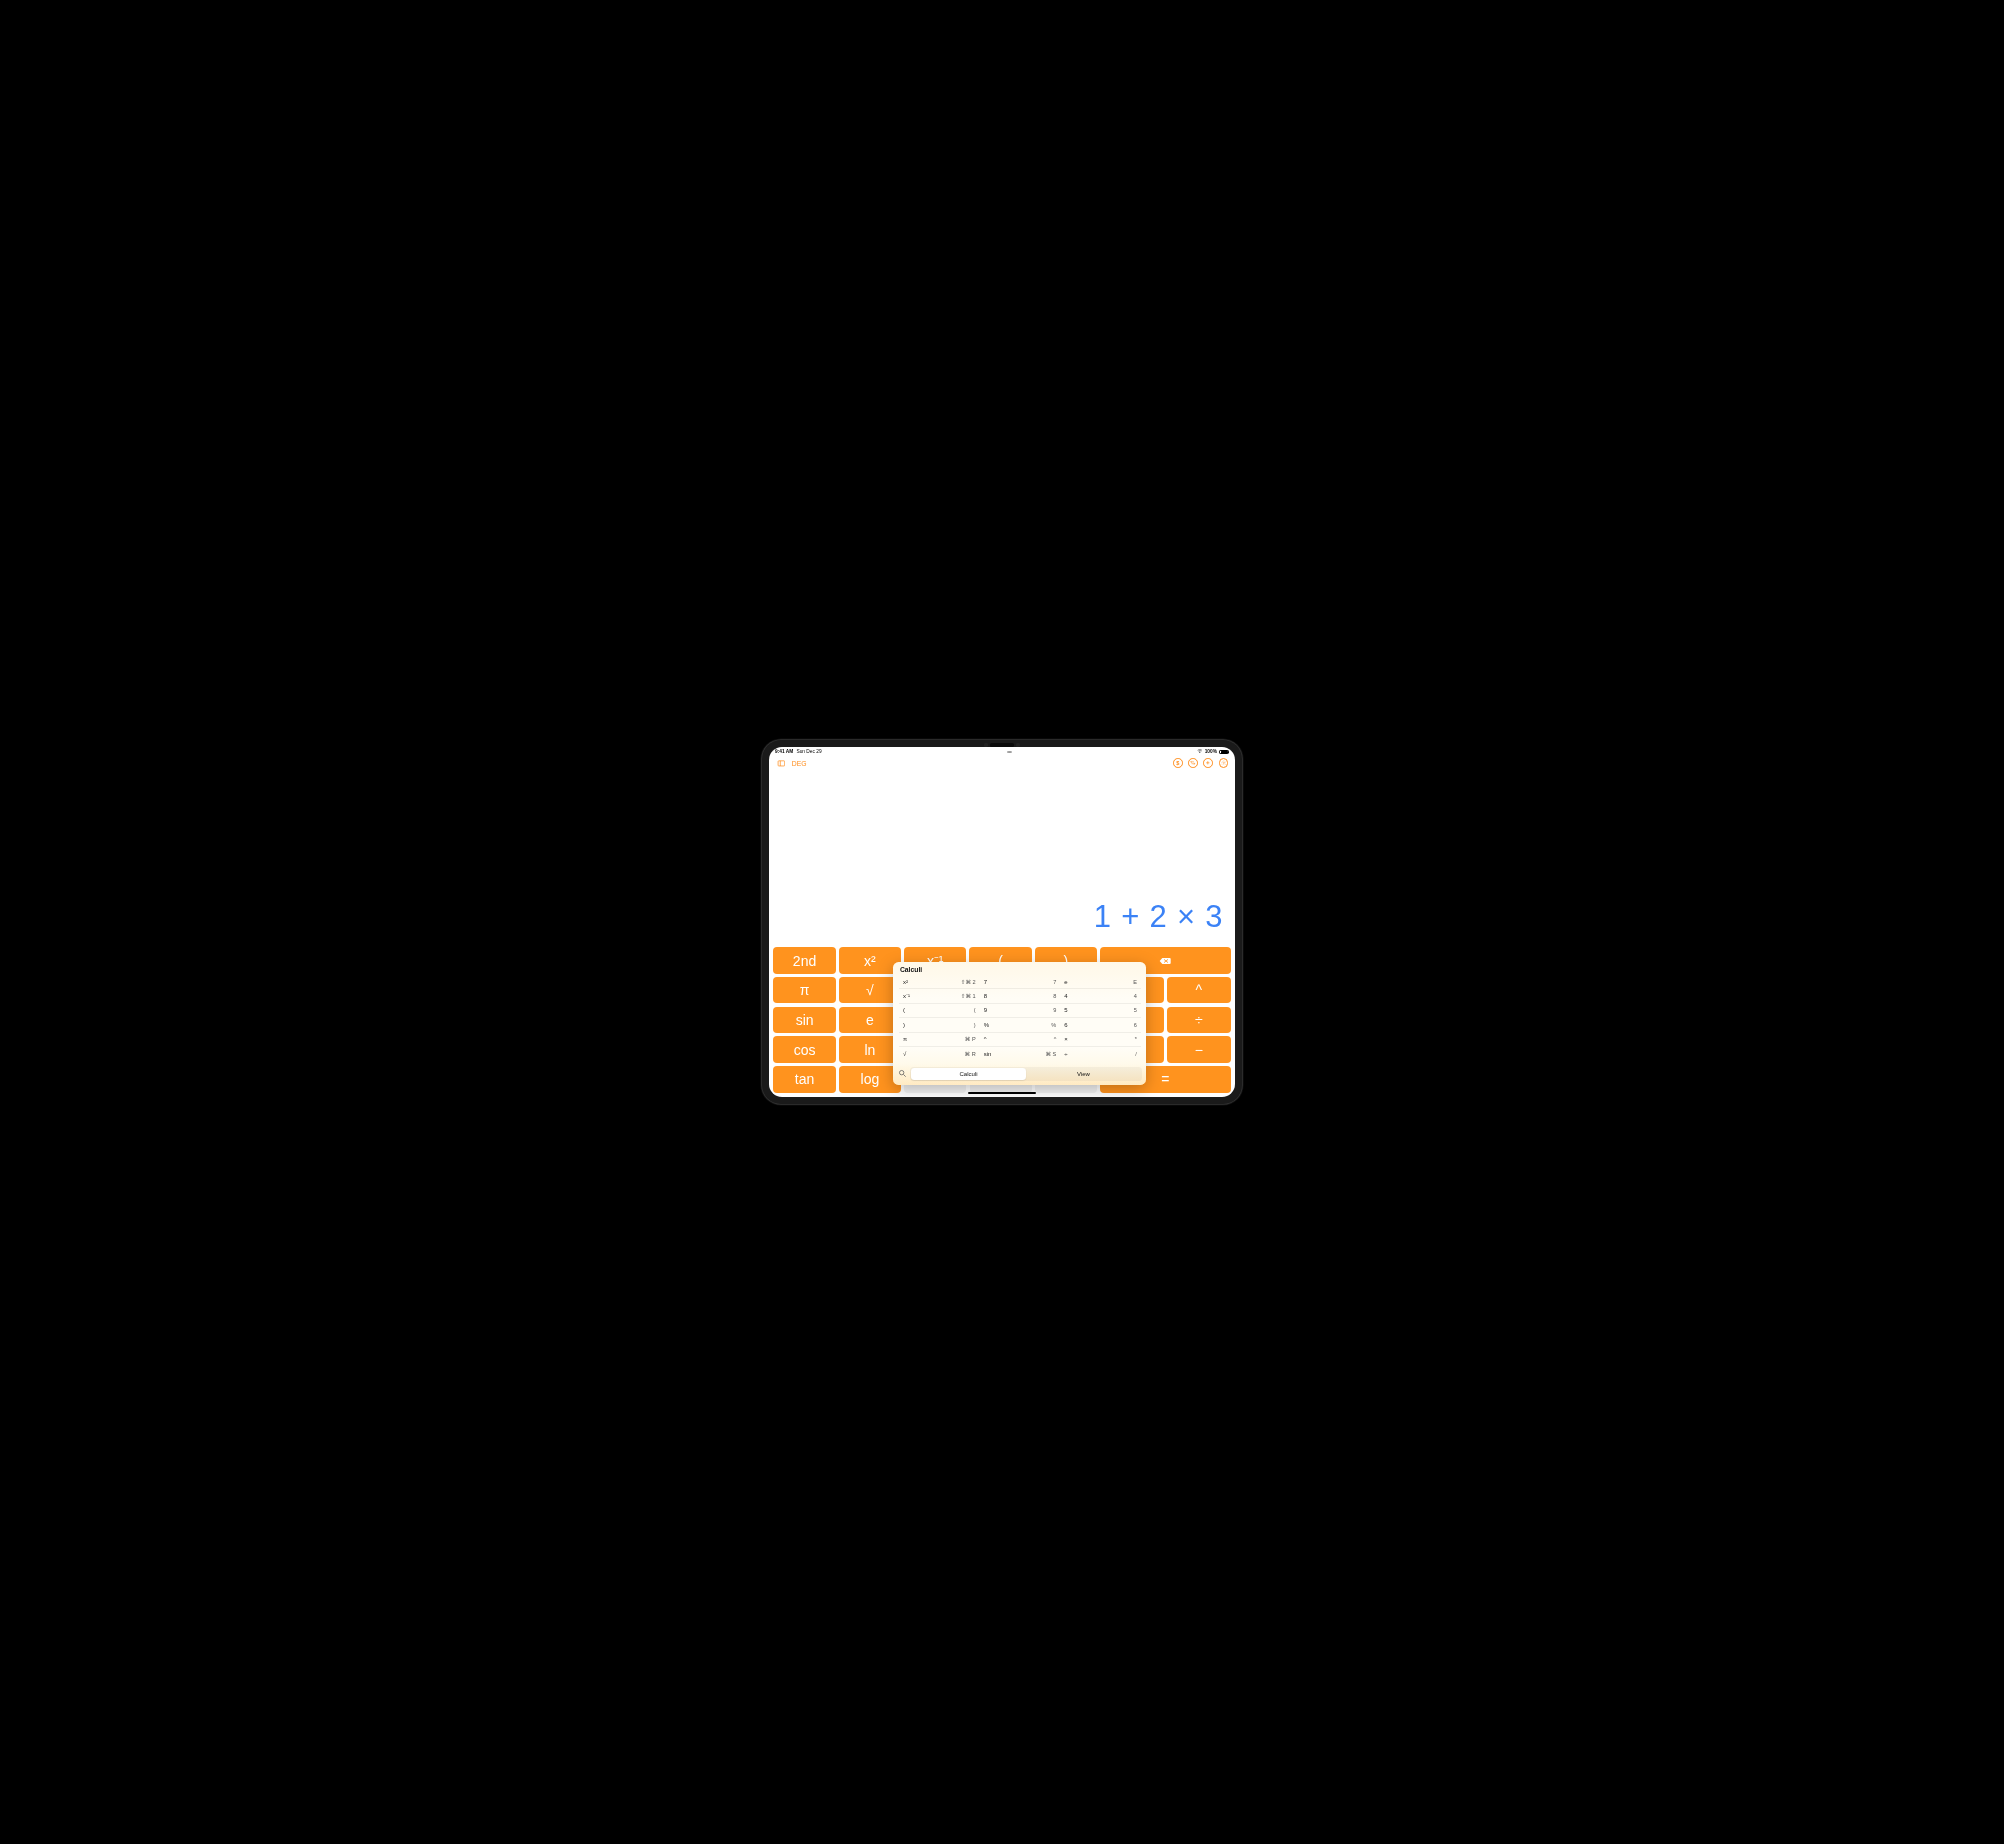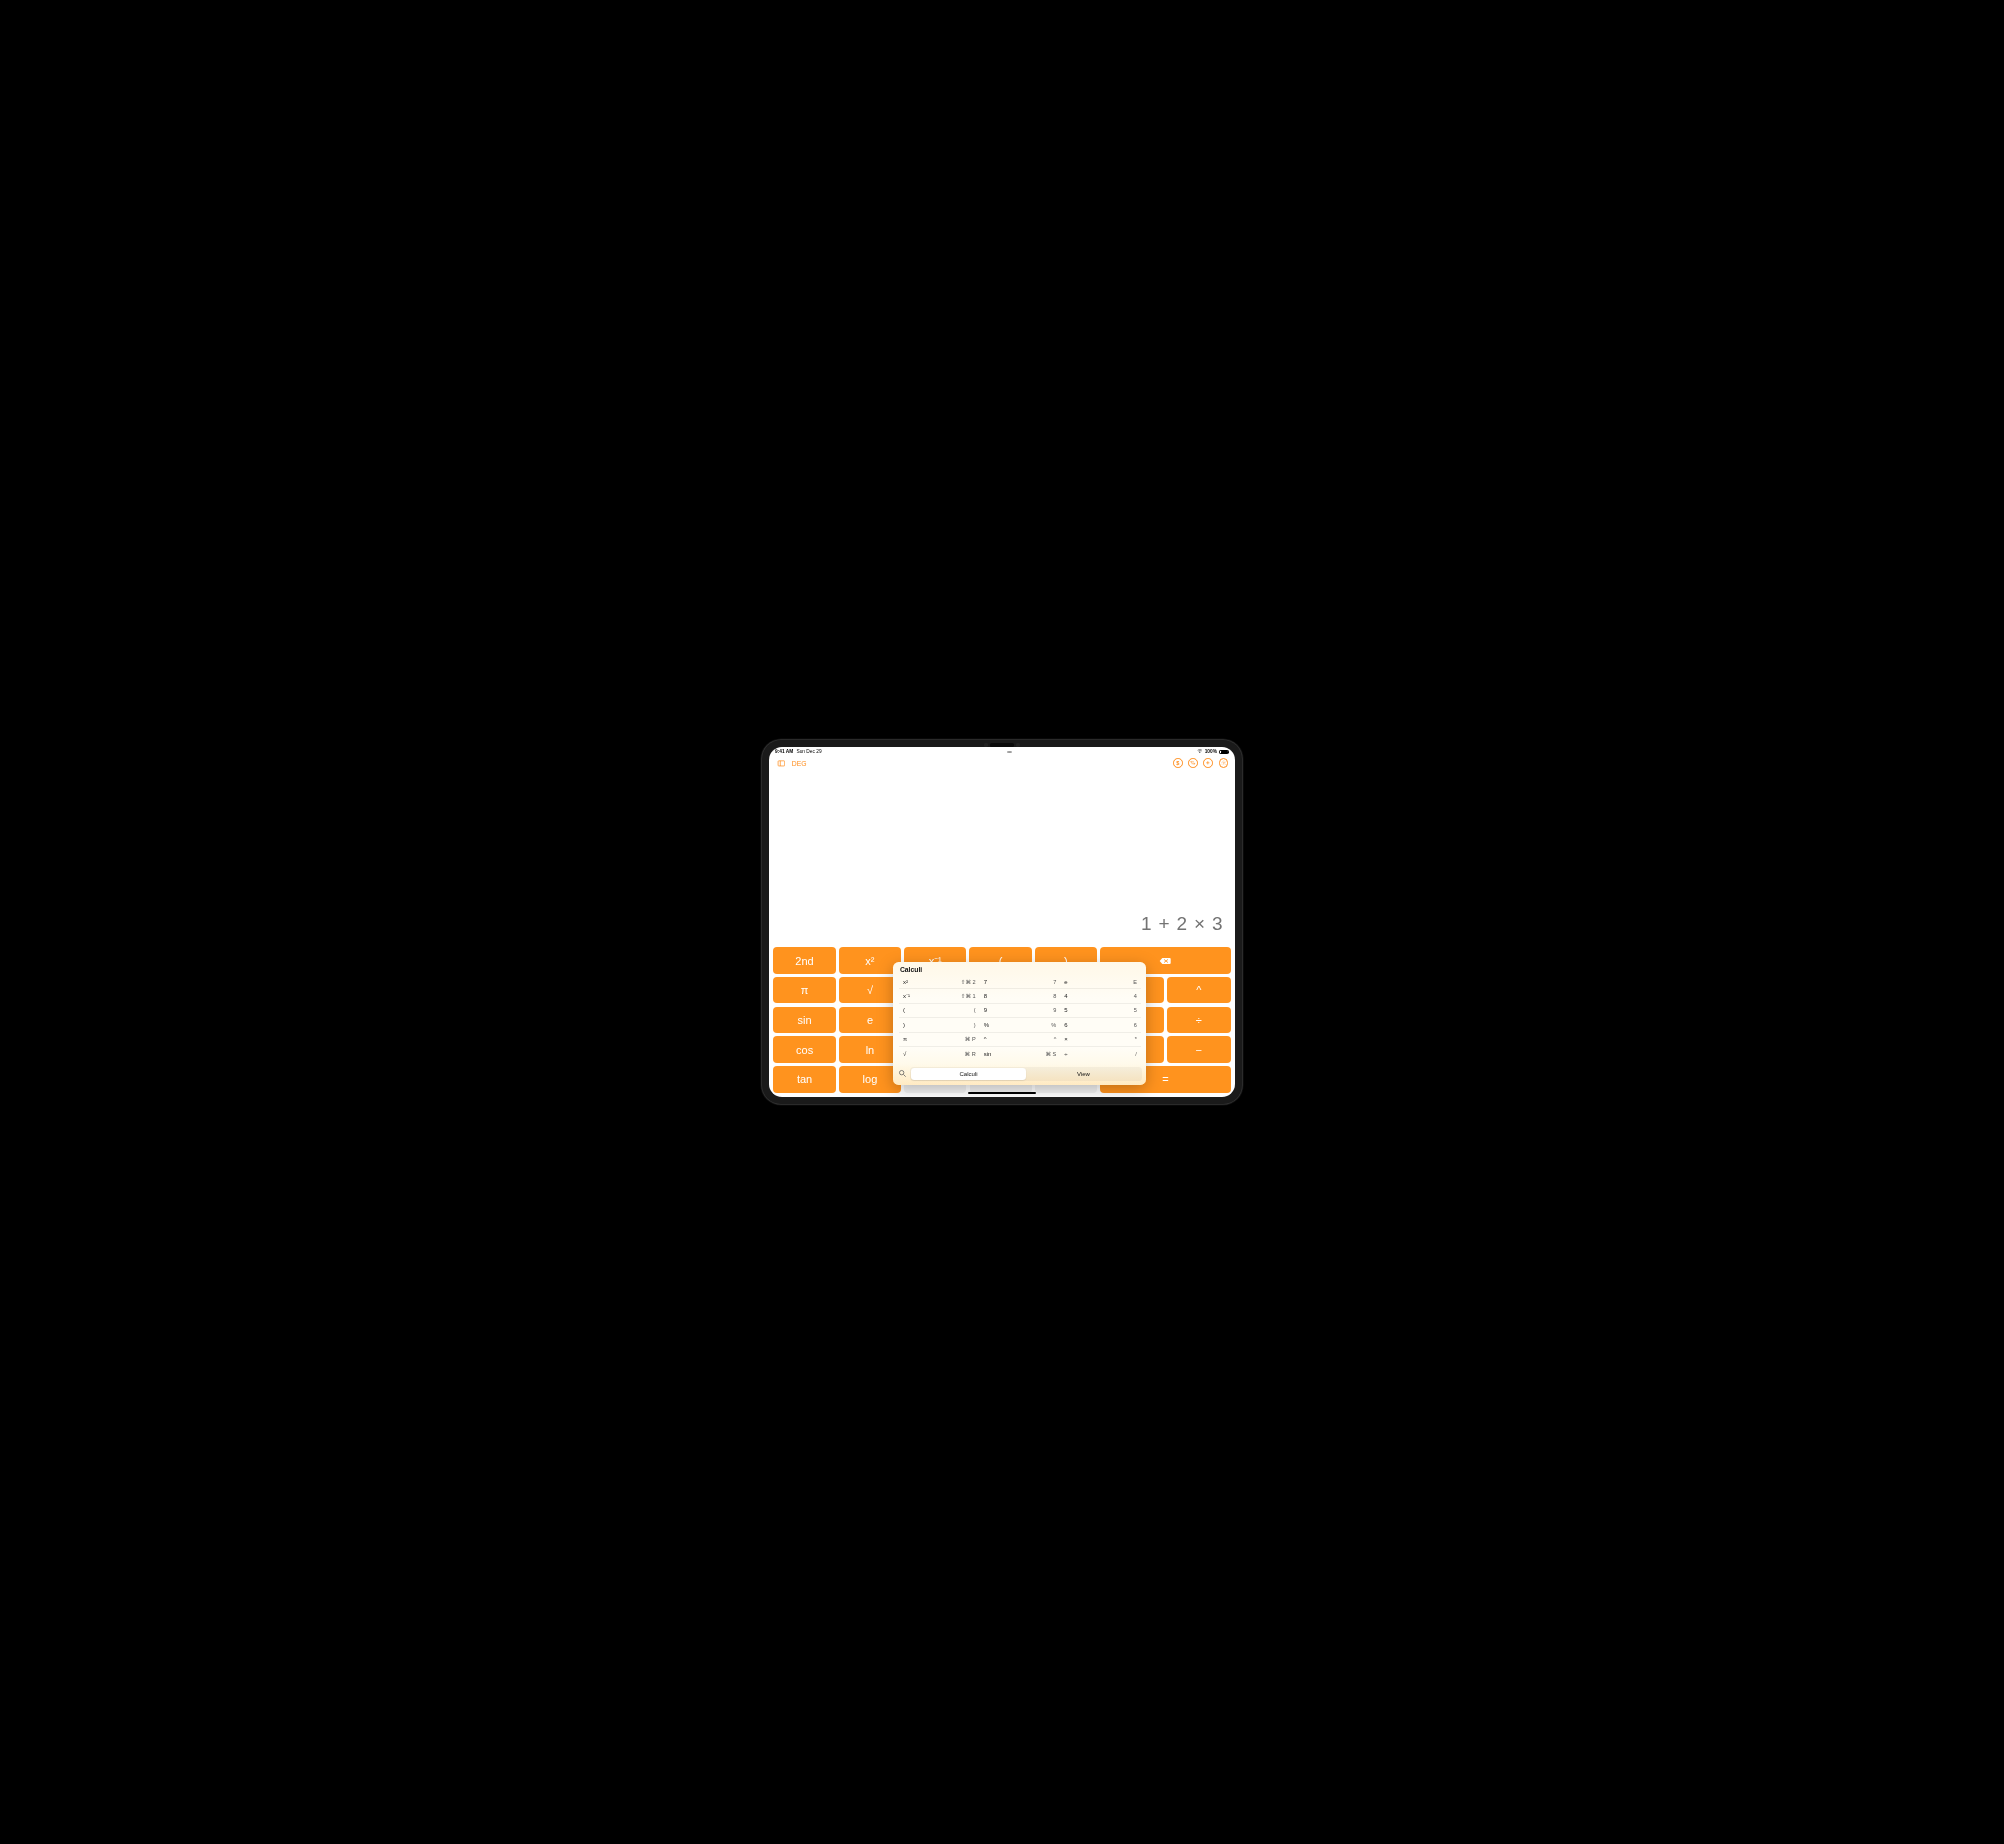--- a/index.html
+++ b/index.html
@@ -94,37 +94,37 @@
   .circ-btn svg { width: 5.6px; height: 5.6px; }
 
   
   .calc-display {
     flex: 1;
     display: flex;
     align-items: flex-end;
     justify-content: flex-end;
     padding: 0 11.2px 12px 11.2px;
   }
-  .expr { font-size: 19px; font-weight: 400; letter-spacing: 0.8px; color: #737373; white-space: nowrap; }
+  .expr { font-size: 31px; font-weight: 400; letter-spacing: 0.8px; color: #3b82f6; white-space: nowrap; }
 
   
   .keypad {
     padding: 0 4px 4px 4px;
     position: relative;
   }
   
   .kp {
     display: grid;
     gap: 3.2px;
   }
   .kp .r { display:grid; grid-template-columns: 1fr 1fr 1fr 1fr 1fr 1.02fr 1.02fr; gap:3.2px; }
   .kp .r.first { grid-template-columns: 1fr 1fr 1fr 1fr 1fr 2.1fr; }
   .kp .btn {
     height: 26.5px; border-radius: 4px; background: #ff931e; color:#fff;
-    display:flex; align-items:center; justify-content:center; font-size:11px;
+    display:flex; align-items:center; justify-content:center; font-size:14px;
   }
   .kp .btn.num { background:#f2f2f2; color:#111; }
 
   .home-ind {
     position: absolute; bottom: 2.4px; left: 50%; transform: translateX(-50%);
     width: 68px; height: 2px; border-radius: 1.2px; background: #000;
   }
 
   
   .popover {

